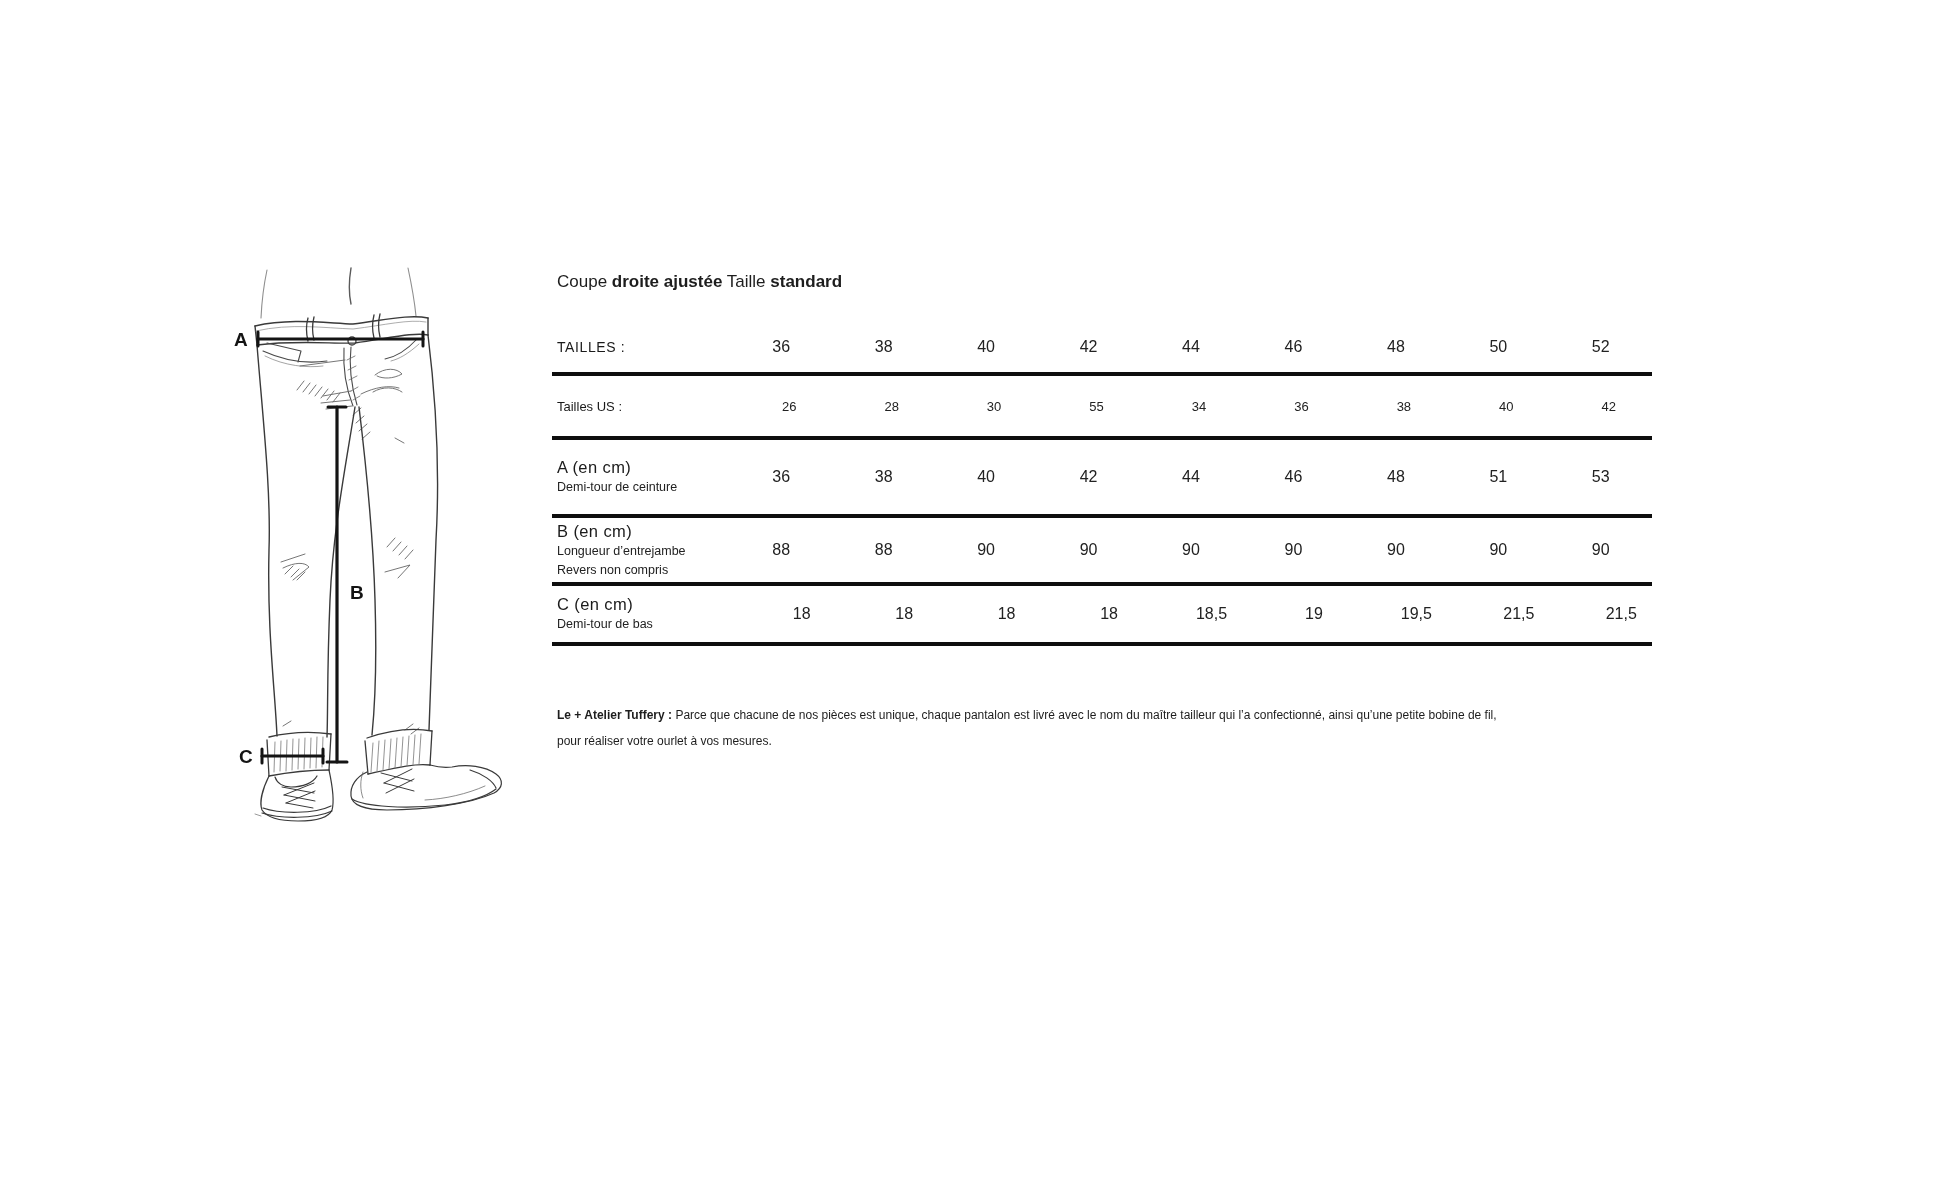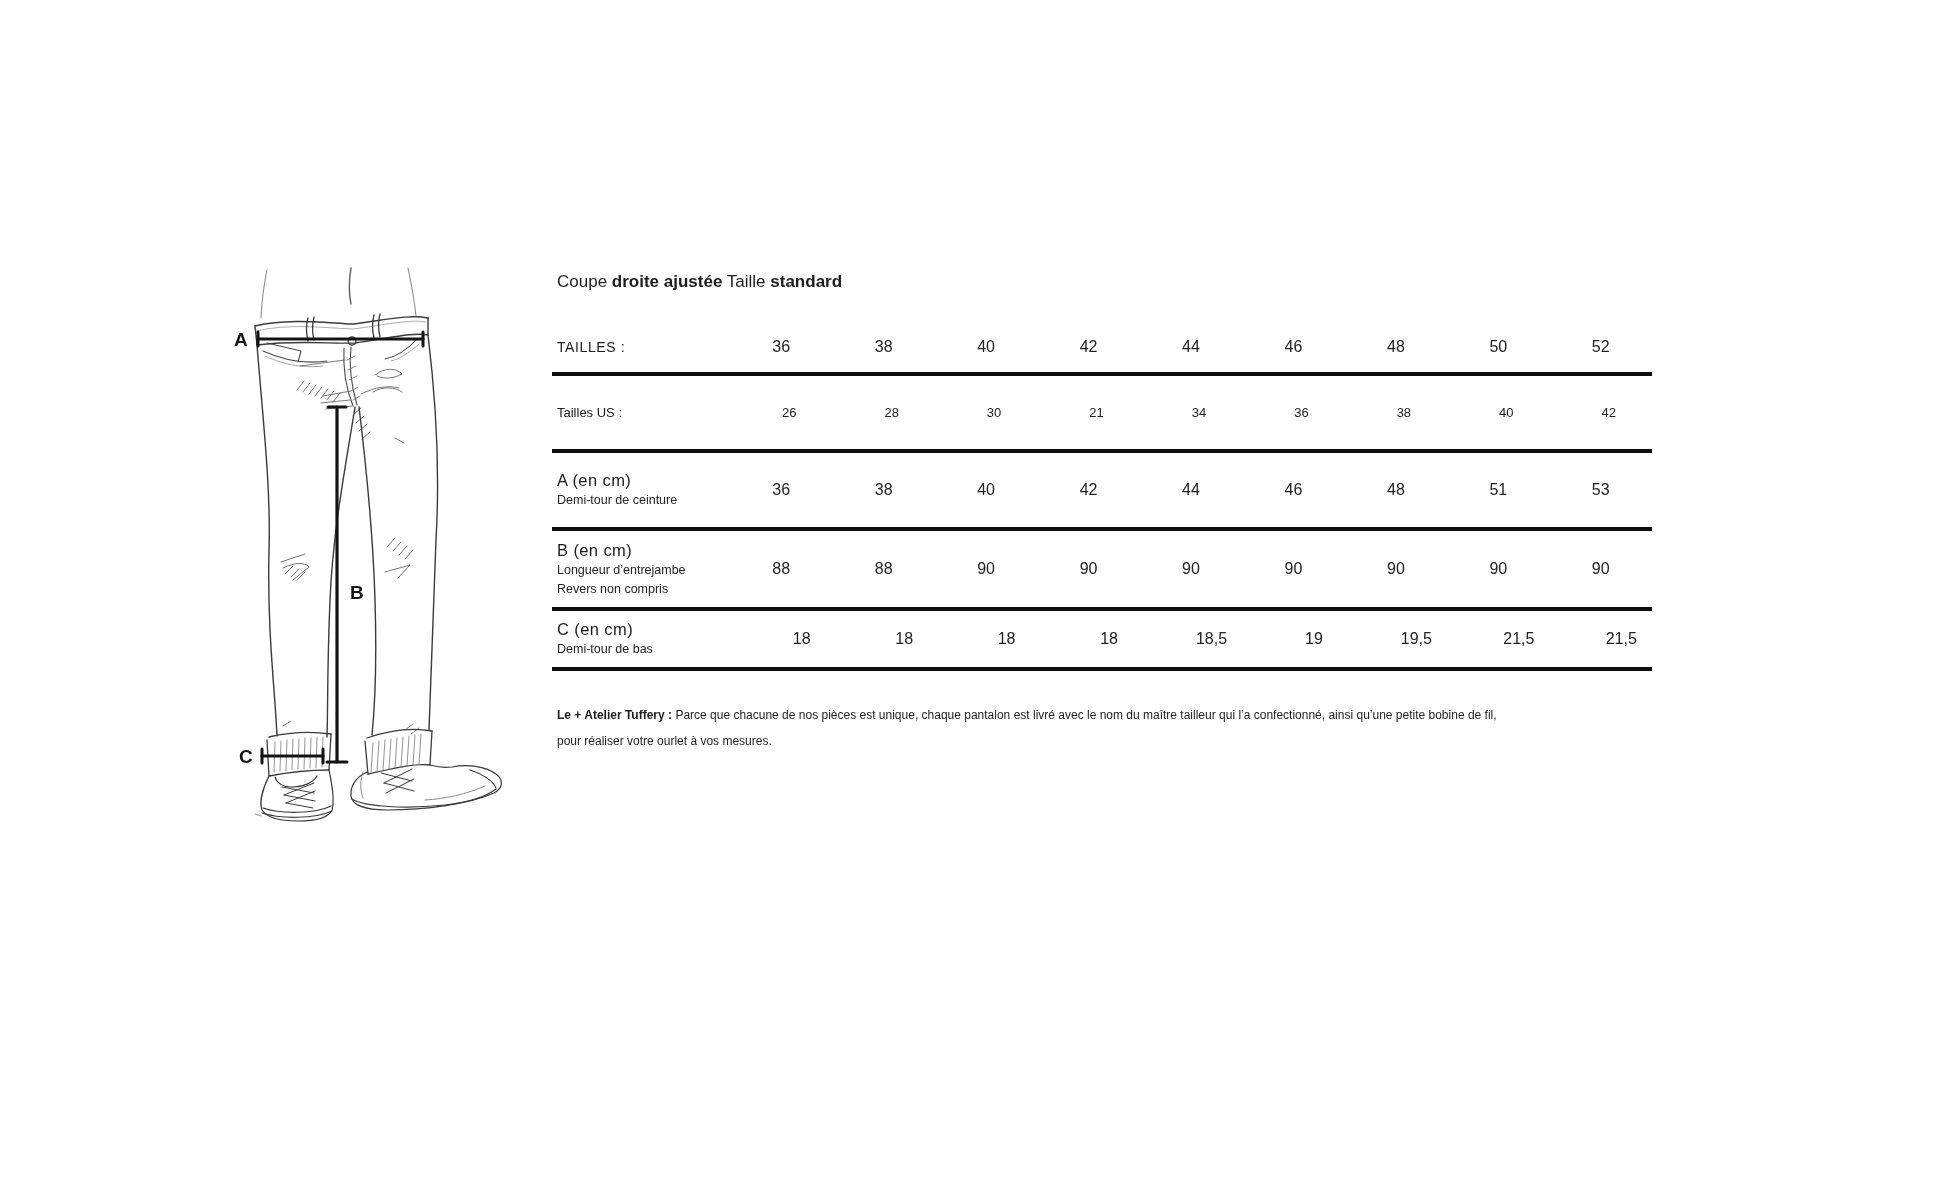--- a/index.html
+++ b/index.html
@@ -15,25 +15,25 @@
   .highlight-text{position:absolute;left:557px;top:702px;width:952px;font-size:12px;line-height:26px;color:#1d1d1d;}
   .highlight-text b{font-weight:700;}
   
   .size-table{position:absolute;left:552px;top:322px;width:1100px;}
   .t-row{display:grid;grid-template-columns:178px repeat(9,1fr);align-items:center;}
   .t-row .label-cell{padding-left:5px;}
   .cell{text-align:center;font-size:16px;color:#222;}
   .sep{height:4px;background:#0e0e0e;}
   .row-header{height:50px;}
   .row-header .label-cell{font-size:14px;letter-spacing:.6px;}
-  .row-us{height:73px;gap:16px;}
+  .row-us{height:60px;gap:16px;}
   .row-us .label-cell{font-size:13px;}
   .row-us .cell{font-size:13px;}
   .row-a{height:74px;}
-  .row-b{height:76px;}
+  .row-b{height:64px;}
   .row-c{height:56px;gap:41px;}
   .dim-label{font-size:16.5px;letter-spacing:.4px;color:#1b1b1b;}
   .dim-sub{font-size:12.5px;line-height:1.35;margin-top:2px;color:#222;}
   
   .diagram{position:absolute;left:205px;top:210px;width:330px;height:615px;}
 </style>
 </head>
 <body>
 
 <div class="canvas">
@@ -178,21 +178,21 @@
         <span class="cell">50</span>
         <span class="cell">52</span>
       </div>
     <div class="sep"></div>
 
     <div class="t-row row-us">
       <div class="label-cell">Tailles US :</div>
     <span class="cell">26</span>
         <span class="cell">28</span>
         <span class="cell">30</span>
-        <span class="cell">21</span>
+        <span class="cell">55</span>
         <span class="cell">34</span>
         <span class="cell">36</span>
         <span class="cell">38</span>
         <span class="cell">40</span>
         <span class="cell">42</span>
       </div>
     <div class="sep"></div>
 
     <div class="t-row row-a">
       <div class="label-cell">

